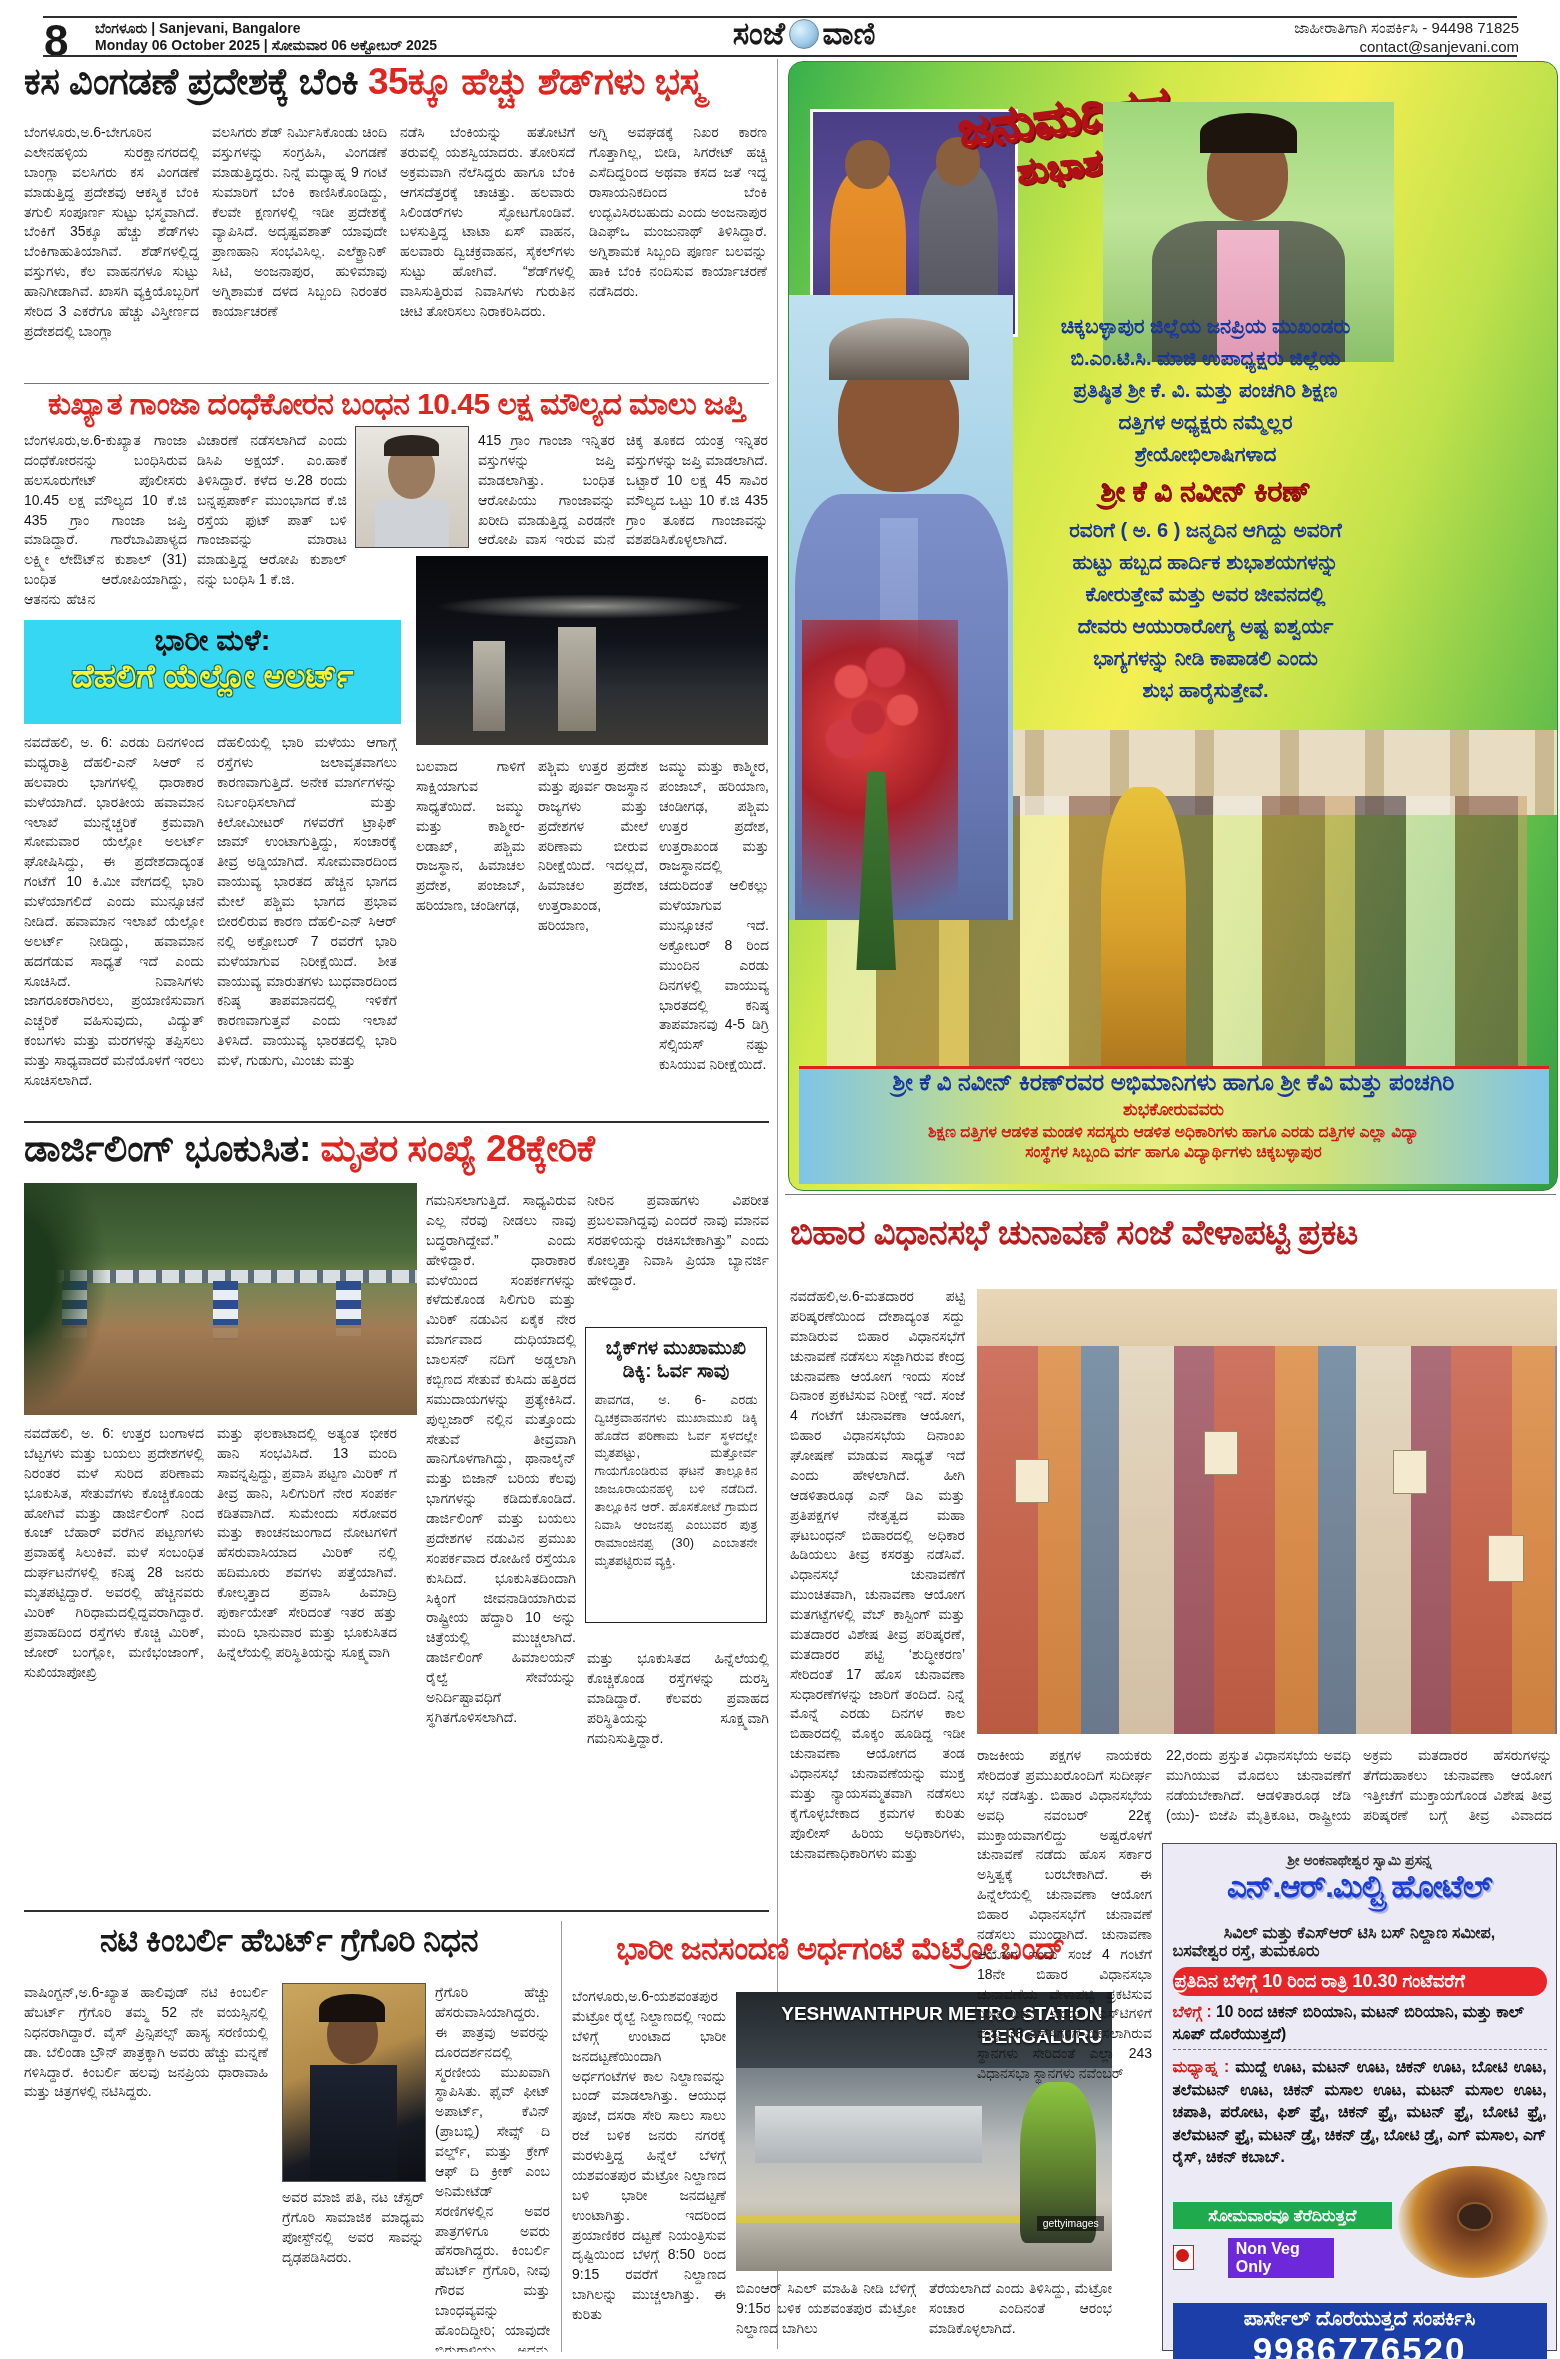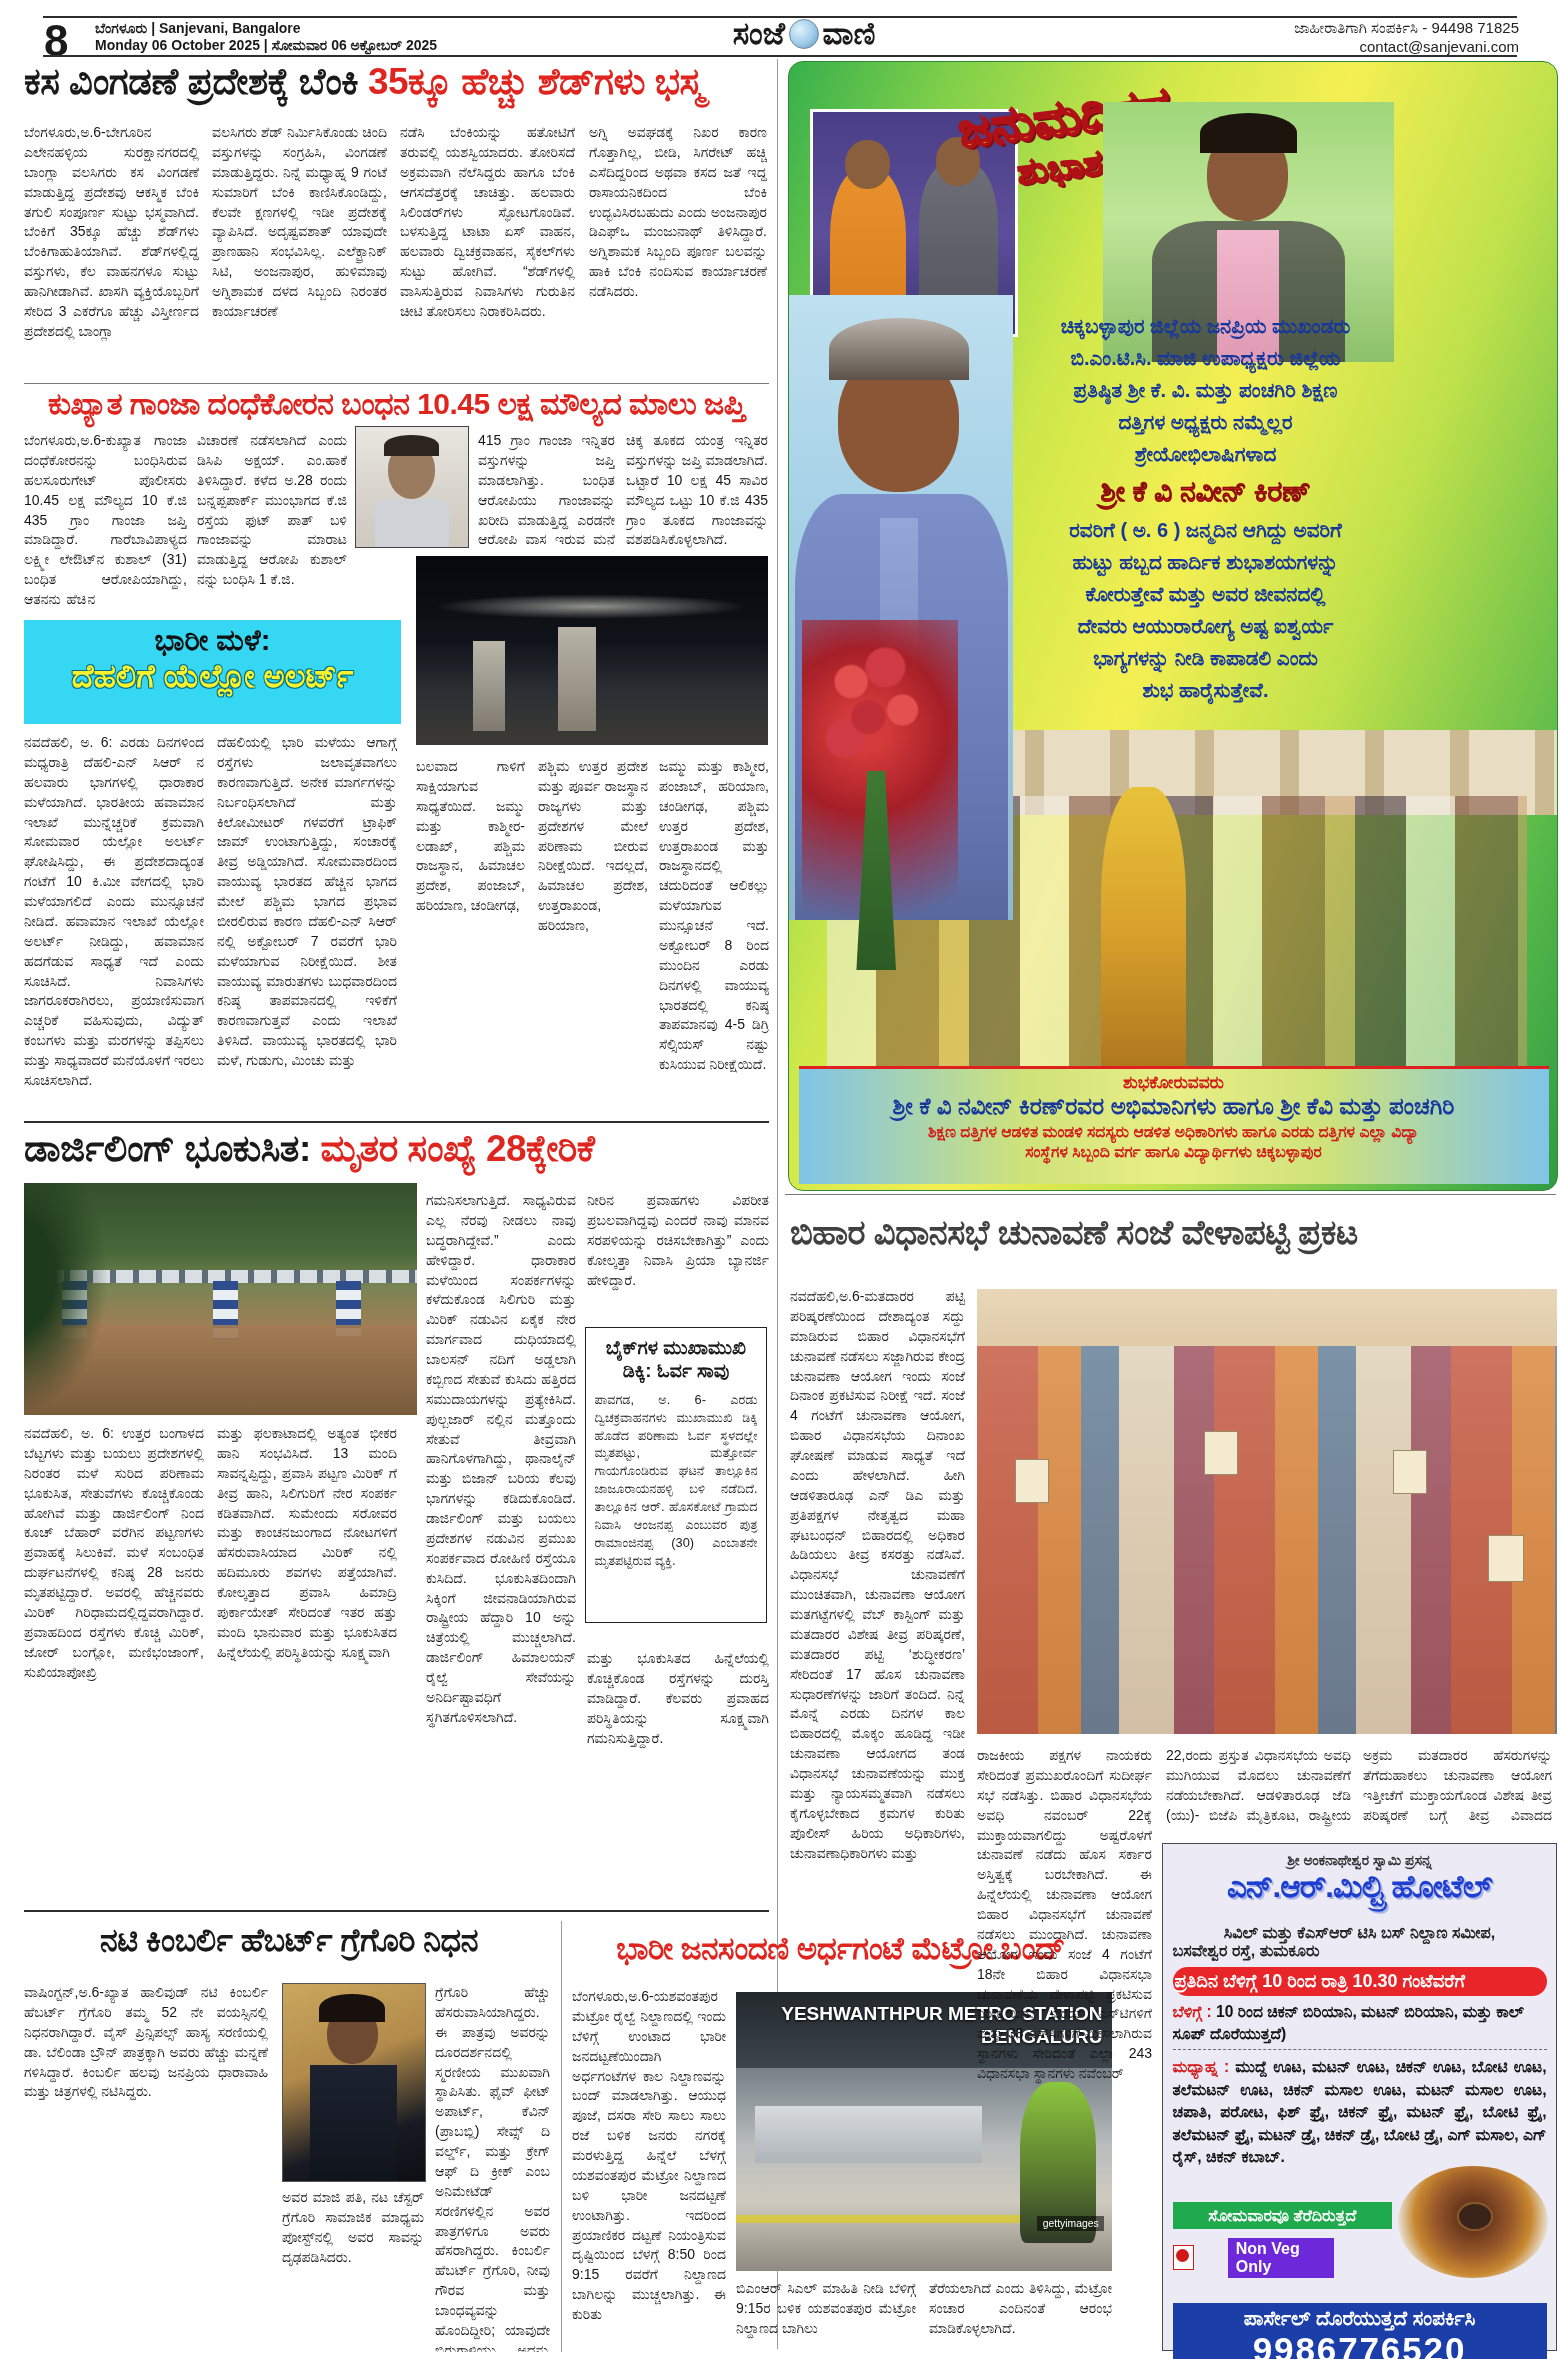--- a/index.html
+++ b/index.html
@@ -176,30 +176,30 @@
       <div style="position:absolute;left:38px;top:66px;width:700px;height:270px;background:repeating-linear-gradient(90deg,#f2efe8 0 49px,#7a4a3a 49px 112px,#caa06a 112px 142px,#3a2c3c 142px 193px);opacity:.55;"></div>
       <div style="position:absolute;left:312px;top:57px;width:85px;height:279px;background:linear-gradient(180deg,#e8c23a 0%,#d9a22c 50%,#b0781e 100%);border-radius:40% 40% 0 0;"></div>
     </div>
 
     <div class="photo" style="left:13.2px;top:558px;width:156px;height:369px;z-index:4;background:radial-gradient(circle at 40% 30%,#d43a3a 8%,#a61f28 30%,rgba(40,80,30,.0) 70%);">
       <div style="position:absolute;left:15px;top:19px;width:114px;height:142px;background:radial-gradient(circle at 30% 30%,#e45050 12%,transparent 14%),radial-gradient(circle at 60% 20%,#d03a44 14%,transparent 16%),radial-gradient(circle at 45% 55%,#c02f38 16%,transparent 18%),radial-gradient(circle at 75% 50%,#e45050 13%,transparent 15%),radial-gradient(circle at 25% 70%,#d03a44 14%,transparent 16%);"></div>
       <div style="position:absolute;left:52px;top:151px;width:44px;height:199px;background:linear-gradient(180deg,#3f7a33,#2c5a24);clip-path:polygon(30% 0,70% 0,95% 100%,5% 100%);"></div>
     </div>
 
     <div class="abs" style="left:9.5px;top:1004px;width:750px;height:115px;background:linear-gradient(90deg,#7fc4e8 0%,#cfe27a 30%,#e9ef86 50%,#cfe27a 70%,#7fc4e8 100%);border-top:3.8px solid #e0201f;text-align:center;z-index:5;">
+      <div class="adtext" style="font-size:23px;color:#16379c;">ಶ್ರೀ ಕೆ ವಿ ನವೀನ್ ಕಿರಣ್‌ರವರ ಅಭಿಮಾನಿಗಳು ಹಾಗೂ ಶ್ರೀ ಕೆವಿ ಮತ್ತು ಪಂಚಗಿರಿ</div>
       <div class="adtext" style="font-size:17px;color:#d11a18;margin-top:3.8px;">ಶುಭಕೋರುವವರು</div>
-      <div class="adtext" style="font-size:23px;color:#16379c;">ಶ್ರೀ ಕೆ ವಿ ನವೀನ್ ಕಿರಣ್‌ರವರ ಅಭಿಮಾನಿಗಳು ಹಾಗೂ ಶ್ರೀ ಕೆವಿ ಮತ್ತು ಪಂಚಗಿರಿ</div>
       <div class="adtext" style="font-size:15.6px;color:#d11a18;line-height:1.5;">ಶಿಕ್ಷಣ ದತ್ತಿಗಳ ಆಡಳಿತ ಮಂಡಳಿ ಸದಸ್ಯರು ಆಡಳಿತ ಅಧಿಕಾರಿಗಳು ಹಾಗೂ ಎರಡು ದತ್ತಿಗಳ ಎಲ್ಲಾ ವಿದ್ಯಾ</div>
       <div class="adtext" style="font-size:15.6px;color:#d11a18;">ಸಂಸ್ಥೆಗಳ ಸಿಬ್ಬಂದಿ ವರ್ಗ ಹಾಗೂ ವಿದ್ಯಾರ್ಥಿಗಳು ಚಿಕ್ಕಬಳ್ಳಾಪುರ</div>
     </div>
   </div>
 
   <div class="rule" style="left:785px;top:1194px;width:771px;height:0.9px;background:#777;"></div>
 
-  <div class="hl" style="left:790px;top:1214px;width:767px;font-size:34px;color:#404040;">ಬಿಹಾರ ವಿಧಾನಸಭೆ ಚುನಾವಣೆ ಸಂಜೆ ವೇಳಾಪಟ್ಟಿ ಪ್ರಕಟ</div>
+  <div class="hl" style="left:790px;top:1214px;width:767px;font-size:34px;color:#b91c1c;">ಬಿಹಾರ ವಿಧಾನಸಭೆ ಚುನಾವಣೆ ಸಂಜೆ ವೇಳಾಪಟ್ಟಿ ಪ್ರಕಟ</div>
   <div class="jc" style="left:790px;top:1287px;width:175px;height:634px;">ನವದೆಹಲಿ,ಅ.6-ಮತದಾರರ ಪಟ್ಟಿ ಪರಿಷ್ಕರಣೆಯಿಂದ ದೇಶಾದ್ಯಂತ ಸದ್ದು ಮಾಡಿರುವ ಬಿಹಾರ ವಿಧಾನಸಭೆಗೆ ಚುನಾವಣೆ ನಡೆಸಲು ಸಜ್ಜಾಗಿರುವ ಕೇಂದ್ರ ಚುನಾವಣಾ ಆಯೋಗ ಇಂದು ಸಂಜೆ ದಿನಾಂಕ ಪ್ರಕಟಿಸುವ ನಿರೀಕ್ಷೆ ಇದೆ. ಸಂಜೆ 4 ಗಂಟೆಗೆ ಚುನಾವಣಾ ಆಯೋಗ, ಬಿಹಾರ ವಿಧಾನಸಭೆಯ ದಿನಾಂಖ ಘೋಷಣೆ ಮಾಡುವ ಸಾಧ್ಯತೆ ಇದೆ ಎಂದು ಹೇಳಲಾಗಿದೆ. ಹೀಗಿ ಆಡಳಿತಾರೂಢ ಎನ್ ಡಿಎ ಮತ್ತು ಪ್ರತಿಪಕ್ಷಗಳ ನೇತೃತ್ವದ ಮಹಾ ಘಟಬಂಧನ್ ಬಿಹಾರದಲ್ಲಿ ಅಧಿಕಾರ ಹಿಡಿಯಲು ತೀವ್ರ ಕಸರತ್ತು ನಡೆಸಿವೆ. ವಿಧಾನಸಭೆ ಚುನಾವಣೆಗೆ ಮುಂಚಿತವಾಗಿ, ಚುನಾವಣಾ ಆಯೋಗ ಮತಗಟ್ಟೆಗಳಲ್ಲಿ ವೆಬ್ ಕಾಸ್ಟಿಂಗ್ ಮತ್ತು ಮತದಾರರ ವಿಶೇಷ ತೀವ್ರ ಪರಿಷ್ಕರಣೆ, ಮತದಾರರ ಪಟ್ಟಿ ‘ಶುದ್ಧೀಕರಣ’ ಸೇರಿದಂತೆ 17 ಹೊಸ ಚುನಾವಣಾ ಸುಧಾರಣೆಗಳನ್ನು ಜಾರಿಗೆ ತಂದಿದೆ. ನಿನ್ನೆ ಮೊನ್ನೆ ಎರಡು ದಿನಗಳ ಕಾಲ ಬಿಹಾರದಲ್ಲಿ ಮೊಕ್ಕಂ ಹೂಡಿದ್ದ ಇಡೀ ಚುನಾವಣಾ ಆಯೋಗದ ತಂಡ ವಿಧಾನಸಭೆ ಚುನಾವಣೆಯನ್ನು ಮುಕ್ತ ಮತ್ತು ನ್ಯಾಯಸಮ್ಮತವಾಗಿ ನಡೆಸಲು ಕೈಗೊಳ್ಳಬೇಕಾದ ಕ್ರಮಗಳ ಕುರಿತು ಪೊಲೀಸ್ ಹಿರಿಯ ಅಧಿಕಾರಿಗಳು, ಚುನಾವಣಾಧಿಕಾರಿಗಳು ಮತ್ತು</div>
   <div class="photo" style="left:977px;top:1289px;width:580px;height:445px;background:linear-gradient(180deg,#e8d7b8 0%,#d8c09a 25%,#caa87e 55%,#b08a60 100%);">
     <div style="position:absolute;left:0;top:57px;width:580px;height:388px;background:repeating-linear-gradient(90deg,#c23a30 0 61px,#e07a2a 61px 104px,#3a6ea8 104px 142px,#e8e2d4 142px 197px,#8a2f5a 197px 237px);opacity:.6;"></div>
     <div style="position:absolute;left:38px;top:170px;width:32px;height:42px;background:#f4ead0;border:1.9px solid #9a8a6a;"></div>
     <div style="position:absolute;left:227px;top:142px;width:32px;height:42px;background:#f4ead0;border:1.9px solid #9a8a6a;"></div>
     <div style="position:absolute;left:416px;top:161px;width:32px;height:42px;background:#f4ead0;border:1.9px solid #9a8a6a;"></div>
     <div style="position:absolute;left:511px;top:246px;width:34px;height:45px;background:#f4ead0;border:1.9px solid #9a8a6a;"></div>
   </div>
   <div class="jc" style="left:977px;top:1746px;width:175px;height:568px;">ರಾಜಕೀಯ ಪಕ್ಷಗಳ ನಾಯಕರು ಸೇರಿದಂತೆ ಪ್ರಮುಖರೊಂದಿಗೆ ಸುದೀರ್ಘ ಸಭೆ ನಡೆಸಿತ್ತು. ಬಿಹಾರ ವಿಧಾನಸಭೆಯ ಅವಧಿ ನವಂಬರ್ 22ಕ್ಕೆ ಮುಕ್ತಾಯವಾಗಲಿದ್ದು ಅಷ್ಟರೊಳಗೆ ಚುನಾವಣೆ ನಡೆದು ಹೊಸ ಸರ್ಕಾರ ಅಸ್ತಿತ್ವಕ್ಕೆ ಬರಬೇಕಾಗಿದೆ. ಈ ಹಿನ್ನೆಲೆಯಲ್ಲಿ ಚುನಾವಣಾ ಆಯೋಗ ಬಿಹಾರ ವಿಧಾನಸಭೆಗೆ ಚುನಾವಣೆ ನಡೆಸಲು ಮುಂದಾಗಿದೆ. ಚುನಾವಣಾ ಆಯೋಗ ಇಂದು ಸಂಜೆ 4 ಗಂಟೆಗೆ 18ನೇ ಬಿಹಾರ ವಿಧಾನಸಭಾ ಚುನಾವಣೆಯ ವೇಳಾಪಟ್ಟಿ ಪ್ರಕಟಿಸುವ ನಿರೀಕ್ಷೆಯಿದೆ. ಎರಡು ಎಸ್‌ಟಿಗಳಿಗೆ ಮತ್ತು 38 ಎಸ್‌ಸಿಗಳಿಗೆ ಮೀಸಲಾಗಿರುವ ಸ್ಥಾನಗಳು ಸೇರಿದಂತೆ ಎಲ್ಲಾ 243 ವಿಧಾನಸಭಾ ಸ್ಥಾನಗಳು ನವೆಂಬರ್</div>
   <div class="jc" style="left:1166px;top:1746px;width:185px;height:83px;">22,ರಂದು ಪ್ರಸ್ತುತ ವಿಧಾನಸಭೆಯ ಅವಧಿ ಮುಗಿಯುವ ಮೊದಲು ಚುನಾವಣೆಗೆ ನಡೆಯಬೇಕಾಗಿದೆ. ಆಡಳಿತಾರೂಢ ಜೆಡಿ (ಯು)- ಬಿಜೆಪಿ ಮೈತ್ರಿಕೂಟ, ರಾಷ್ಟ್ರೀಯ ಜನತಾದಳ ಮತ್ತು ಕಾಂಗ್ರೆಸ್ ನೇತೃತ್ವದ ವಿರೋಧ ಪಕ್ಷ ಮಹಾಘಟಬಂಧನ್ ನಿಂದ ಈ ಭಾರಿ ಶತಾಯ ಗತಾಯ ಬಿಹಾರ ವಿಧಾನಸಭೆಯಲ್ಲಿ ಅಧಿಕಾರ ಹಿಡಿಯಬೇಕು ಎಂದು ಇನ್ನಿಲ್ಲದ ಹರಸಾಹಸ ನಡೆಸಿದ್ದಾರೆ. ಬಿಹಾರ ವಿಧಾನಸಭಾ ಚುನಾವಣೆಗಳು ರಾಜ್ಯದಲ್ಲಿ ಹಳೆಯ ಅಥವಾ</div>

